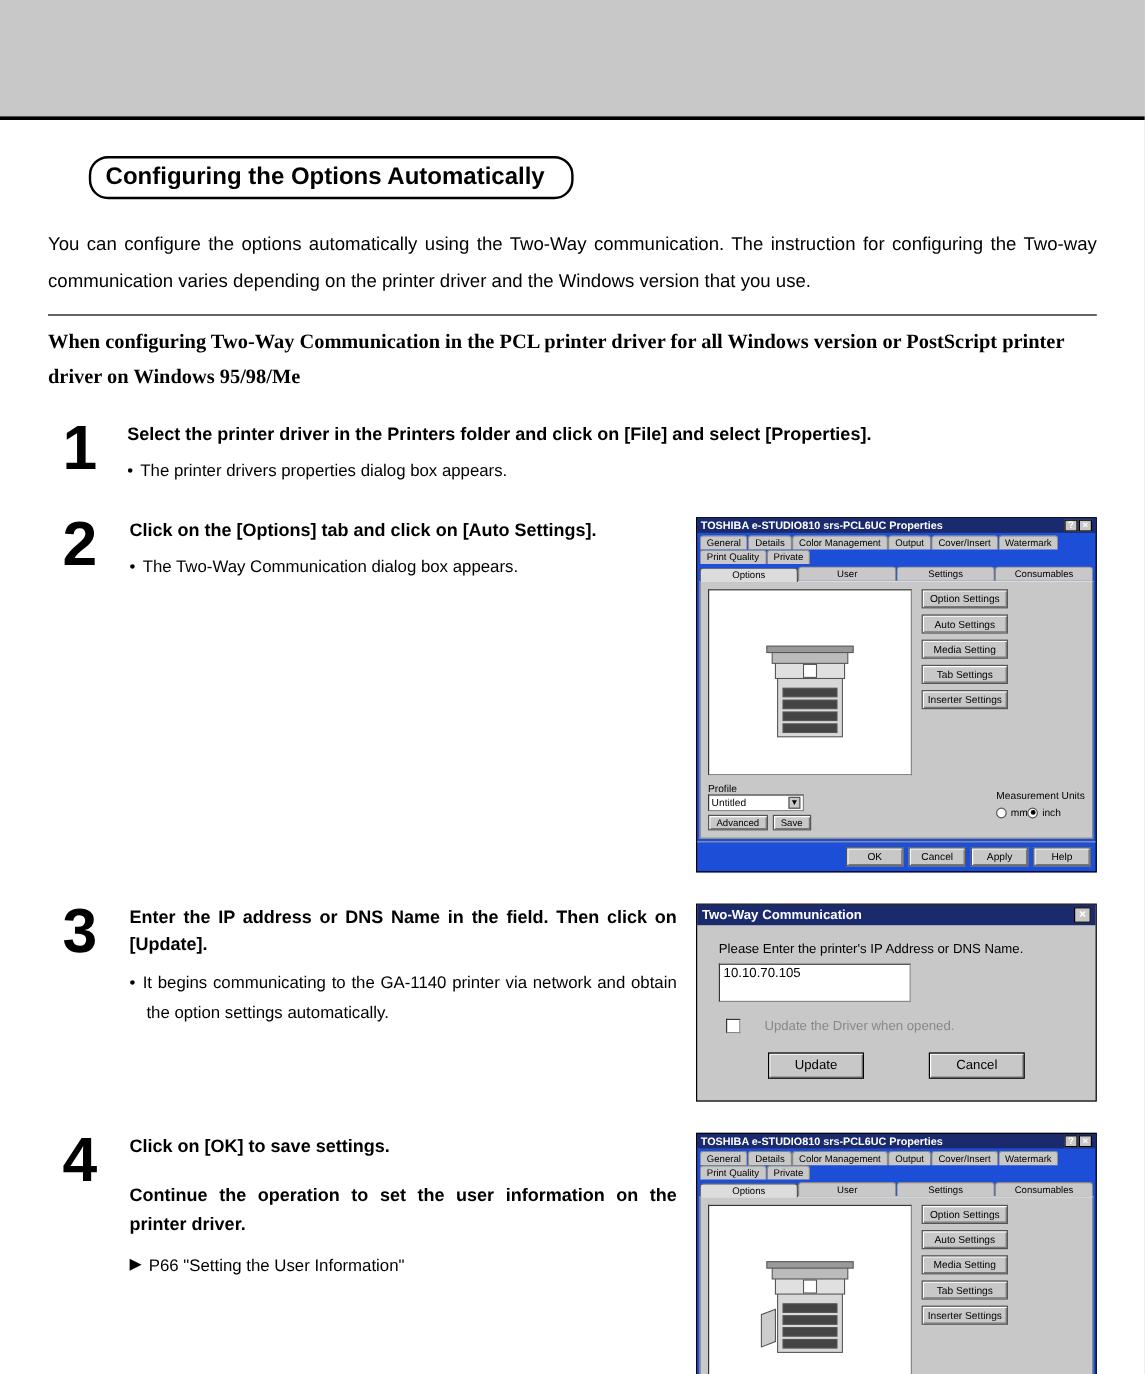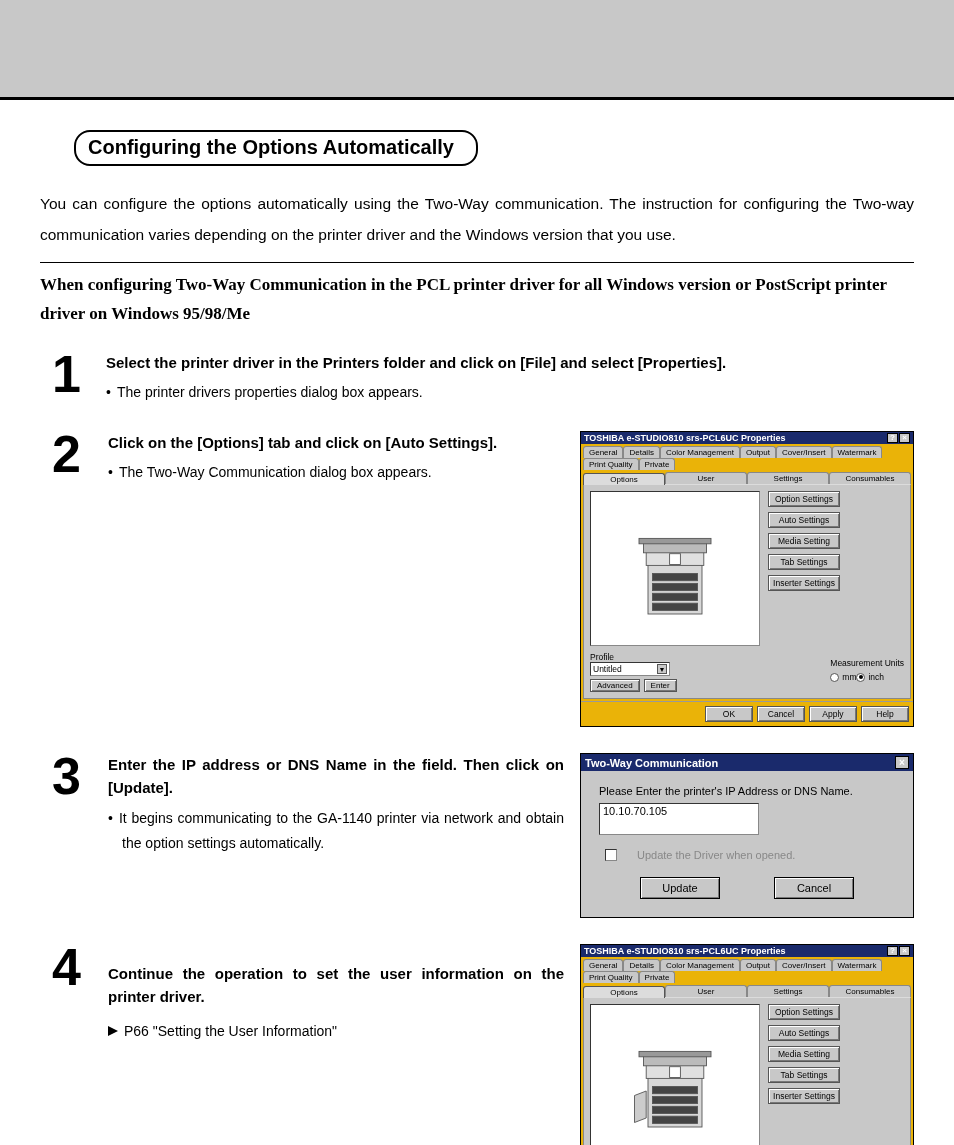--- a/index.html
+++ b/index.html
@@ -61,21 +61,21 @@
   .xref { margin-top: 14px; font-size: 14px; display:flex; align-items:center; gap:6px;}
   .arrow-right {
     display:inline-block; width:0; height:0;
     border-top:5px solid transparent;
     border-bottom:5px solid transparent;
     border-left:10px solid #000;
   }
 
   
   .dlg {
-    width: 334px; background: #eab308; border: 1px solid #000;
+    width: 334px; background: #1d4ed8; border: 1px solid #000;
     font-size: 9px; font-family: Tahoma, Arial, sans-serif;
   }
   .dlg .titlebar {
     background: #1a2a6c; color: #fff; display:flex; justify-content:space-between;
     align-items:center; padding: 1px 3px; font-size: 9px; font-weight: bold;
   }
   .dlg .tbtns { display:flex; gap:1px; }
   .dlg .tbtn { width:11px; height:10px; background:#c8c8c8; border:1px solid #000;
     display:flex; align-items:center; justify-content:center; font-size:8px; line-height:1;}
   .dlg .tabs { display:flex; flex-wrap:wrap; padding:2px 2px 0 2px; gap:0; }
@@ -226,21 +226,21 @@
           </div>
           <div class="row">
             <div class="profile">
               <div>Profile</div>
               <div class="combo">
                 <span>Untitled</span>
                 <span class="arrow">▼</span>
               </div>
               <div class="smallbtns">
                 <span class="smallbtn">Advanced</span>
-                <span class="smallbtn">Enter</span>
+                <span class="smallbtn">Save</span>
               </div>
             </div>
             <div class="units" style="margin-left:auto;">
               <div>Measurement Units</div>
               <div class="radiorow">
                 <span style="display:flex;align-items:center;gap:3px;">
                     <span class="radio"></span>
                     <span>mm</span>
                   </span>
                 <span style="display:flex;align-items:center;gap:3px;">
@@ -285,20 +285,21 @@
             <div class="bigbtn">Cancel</div>
           </div>
         </div>
       </div>
     </div>
   </div>
 
   <div class="step step-row">
     <div class="step-num">4</div>
     <div class="left">
+      <div class="step-title">Click on [OK] to save settings.</div>
       <div class="step-title" style="margin-top:18px;">Continue the operation to set the user information on the printer driver.</div>
       <div class="xref">
         <span class="arrow-right"></span>
         <span>P66 "Setting the User Information"</span>
       </div>
     </div>
     <div class="right">
 
       <div class="dlg">
         <div class="titlebar">

